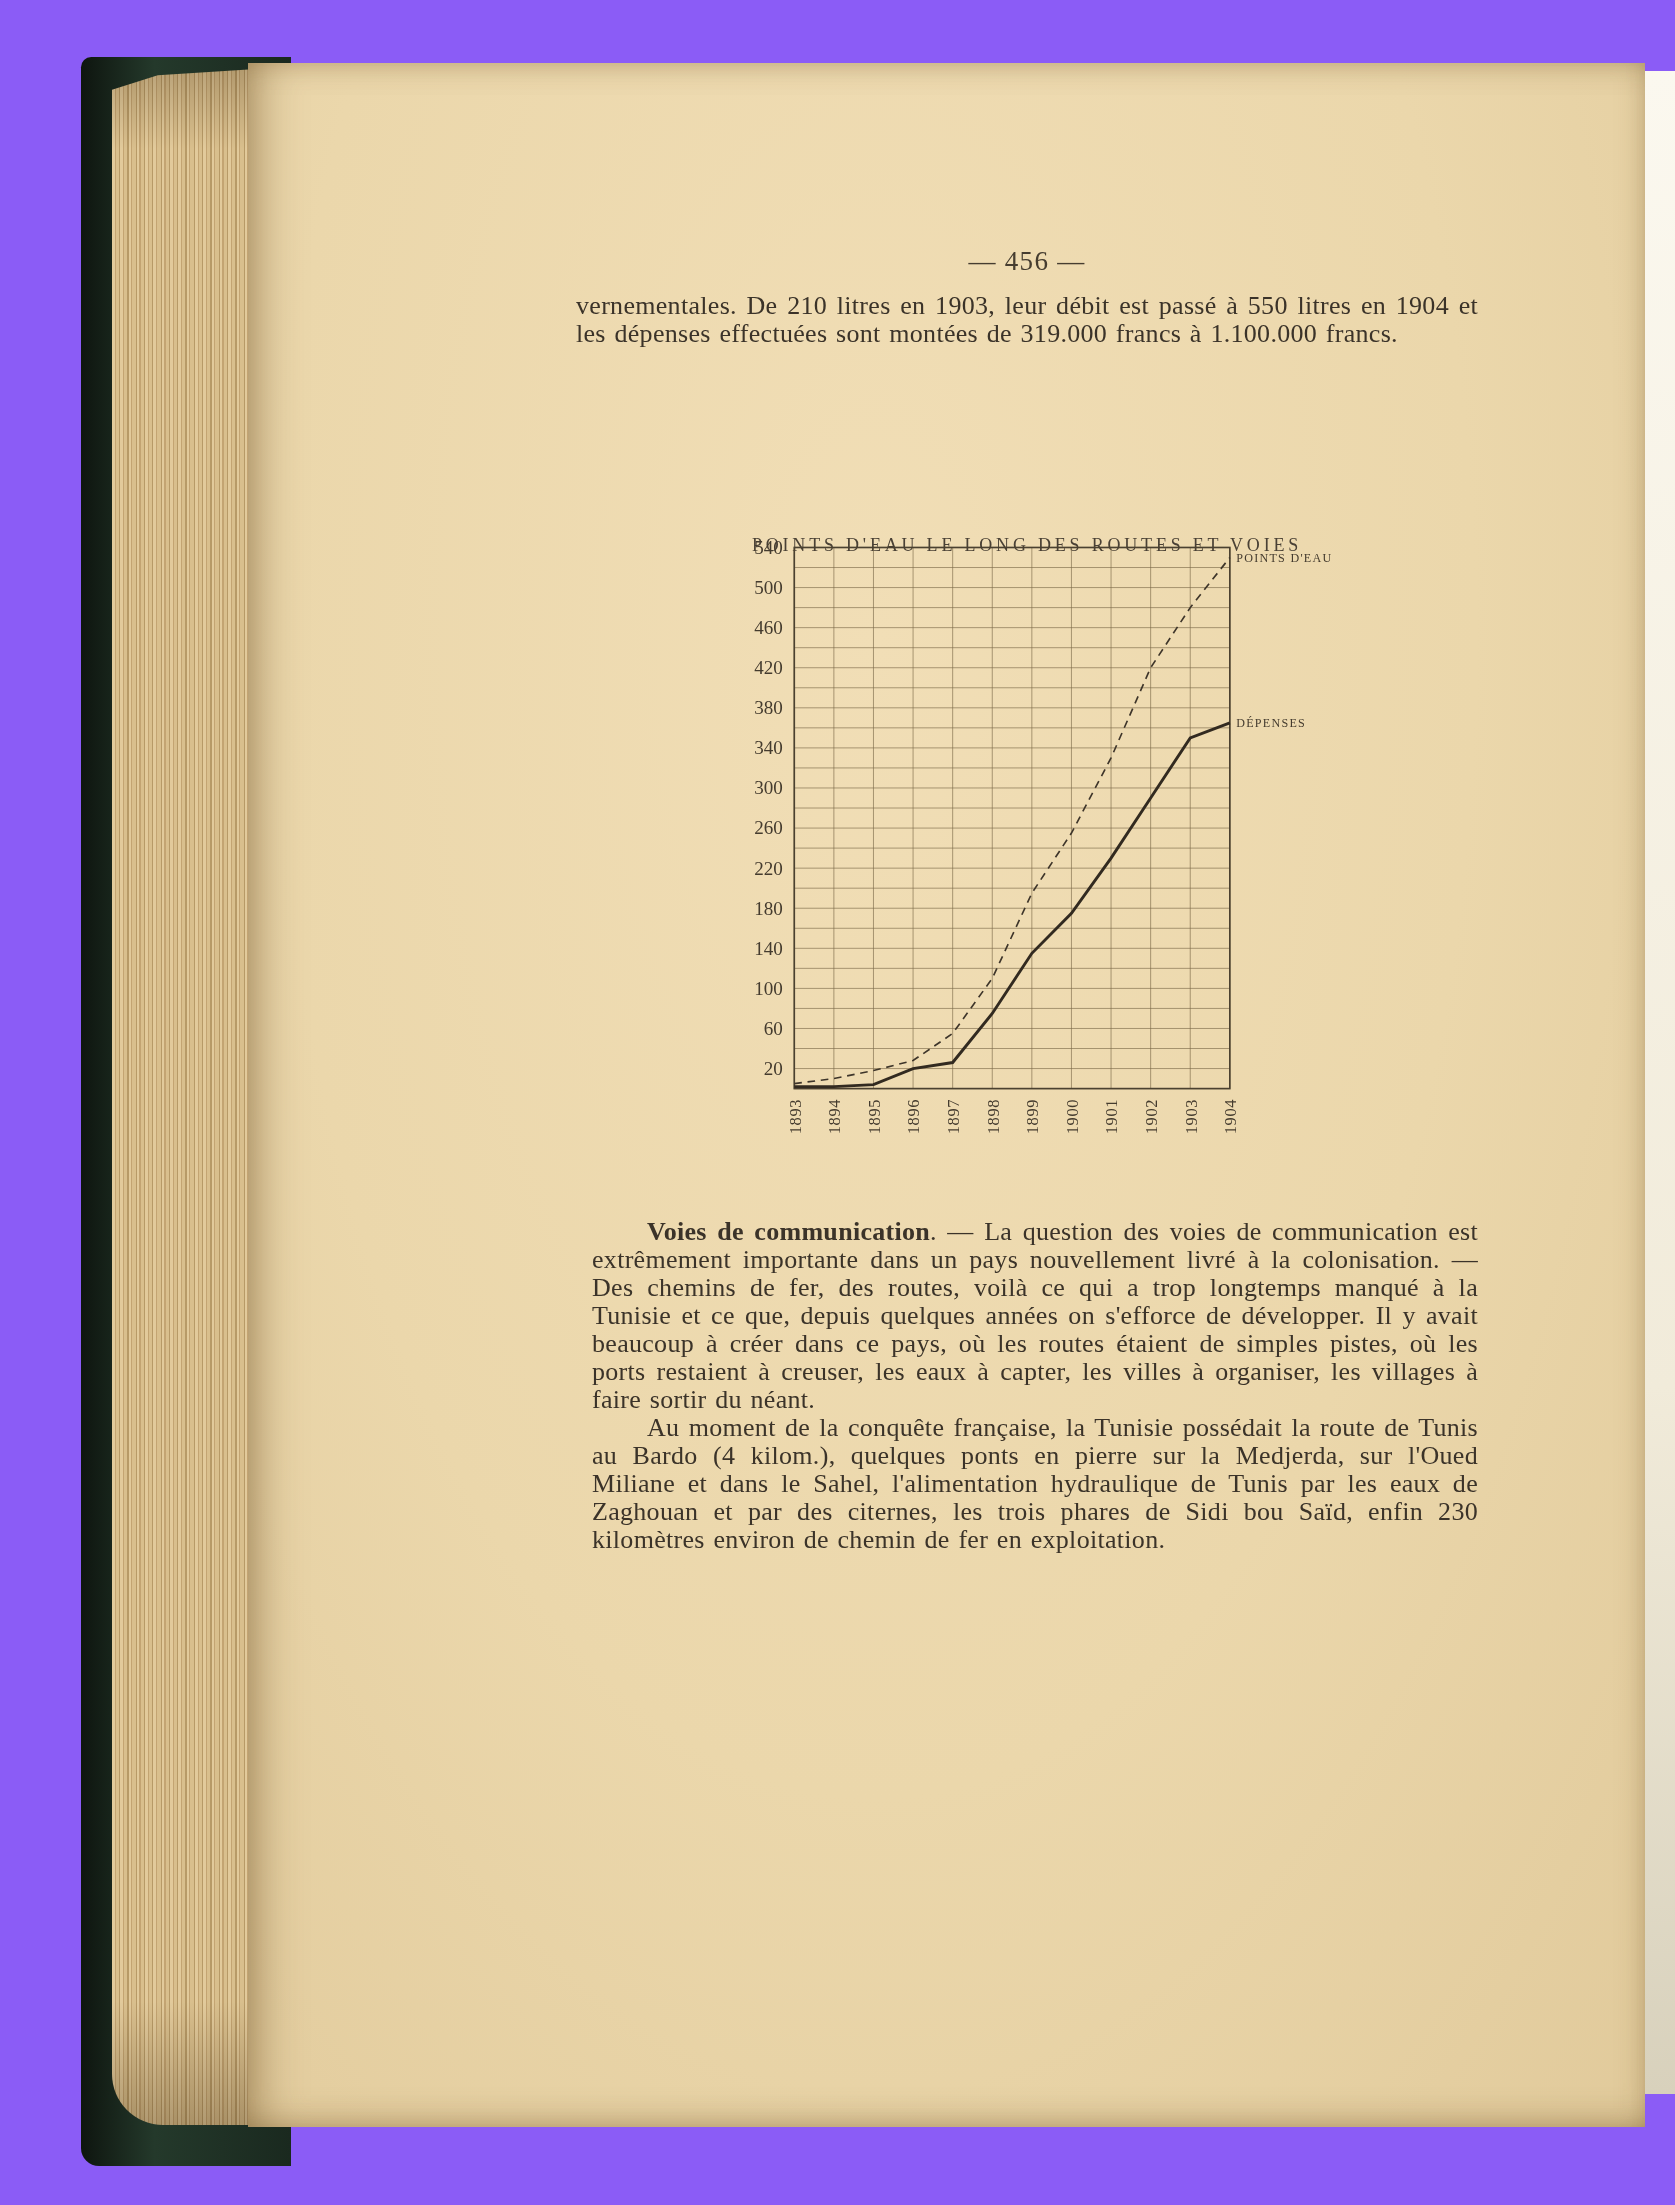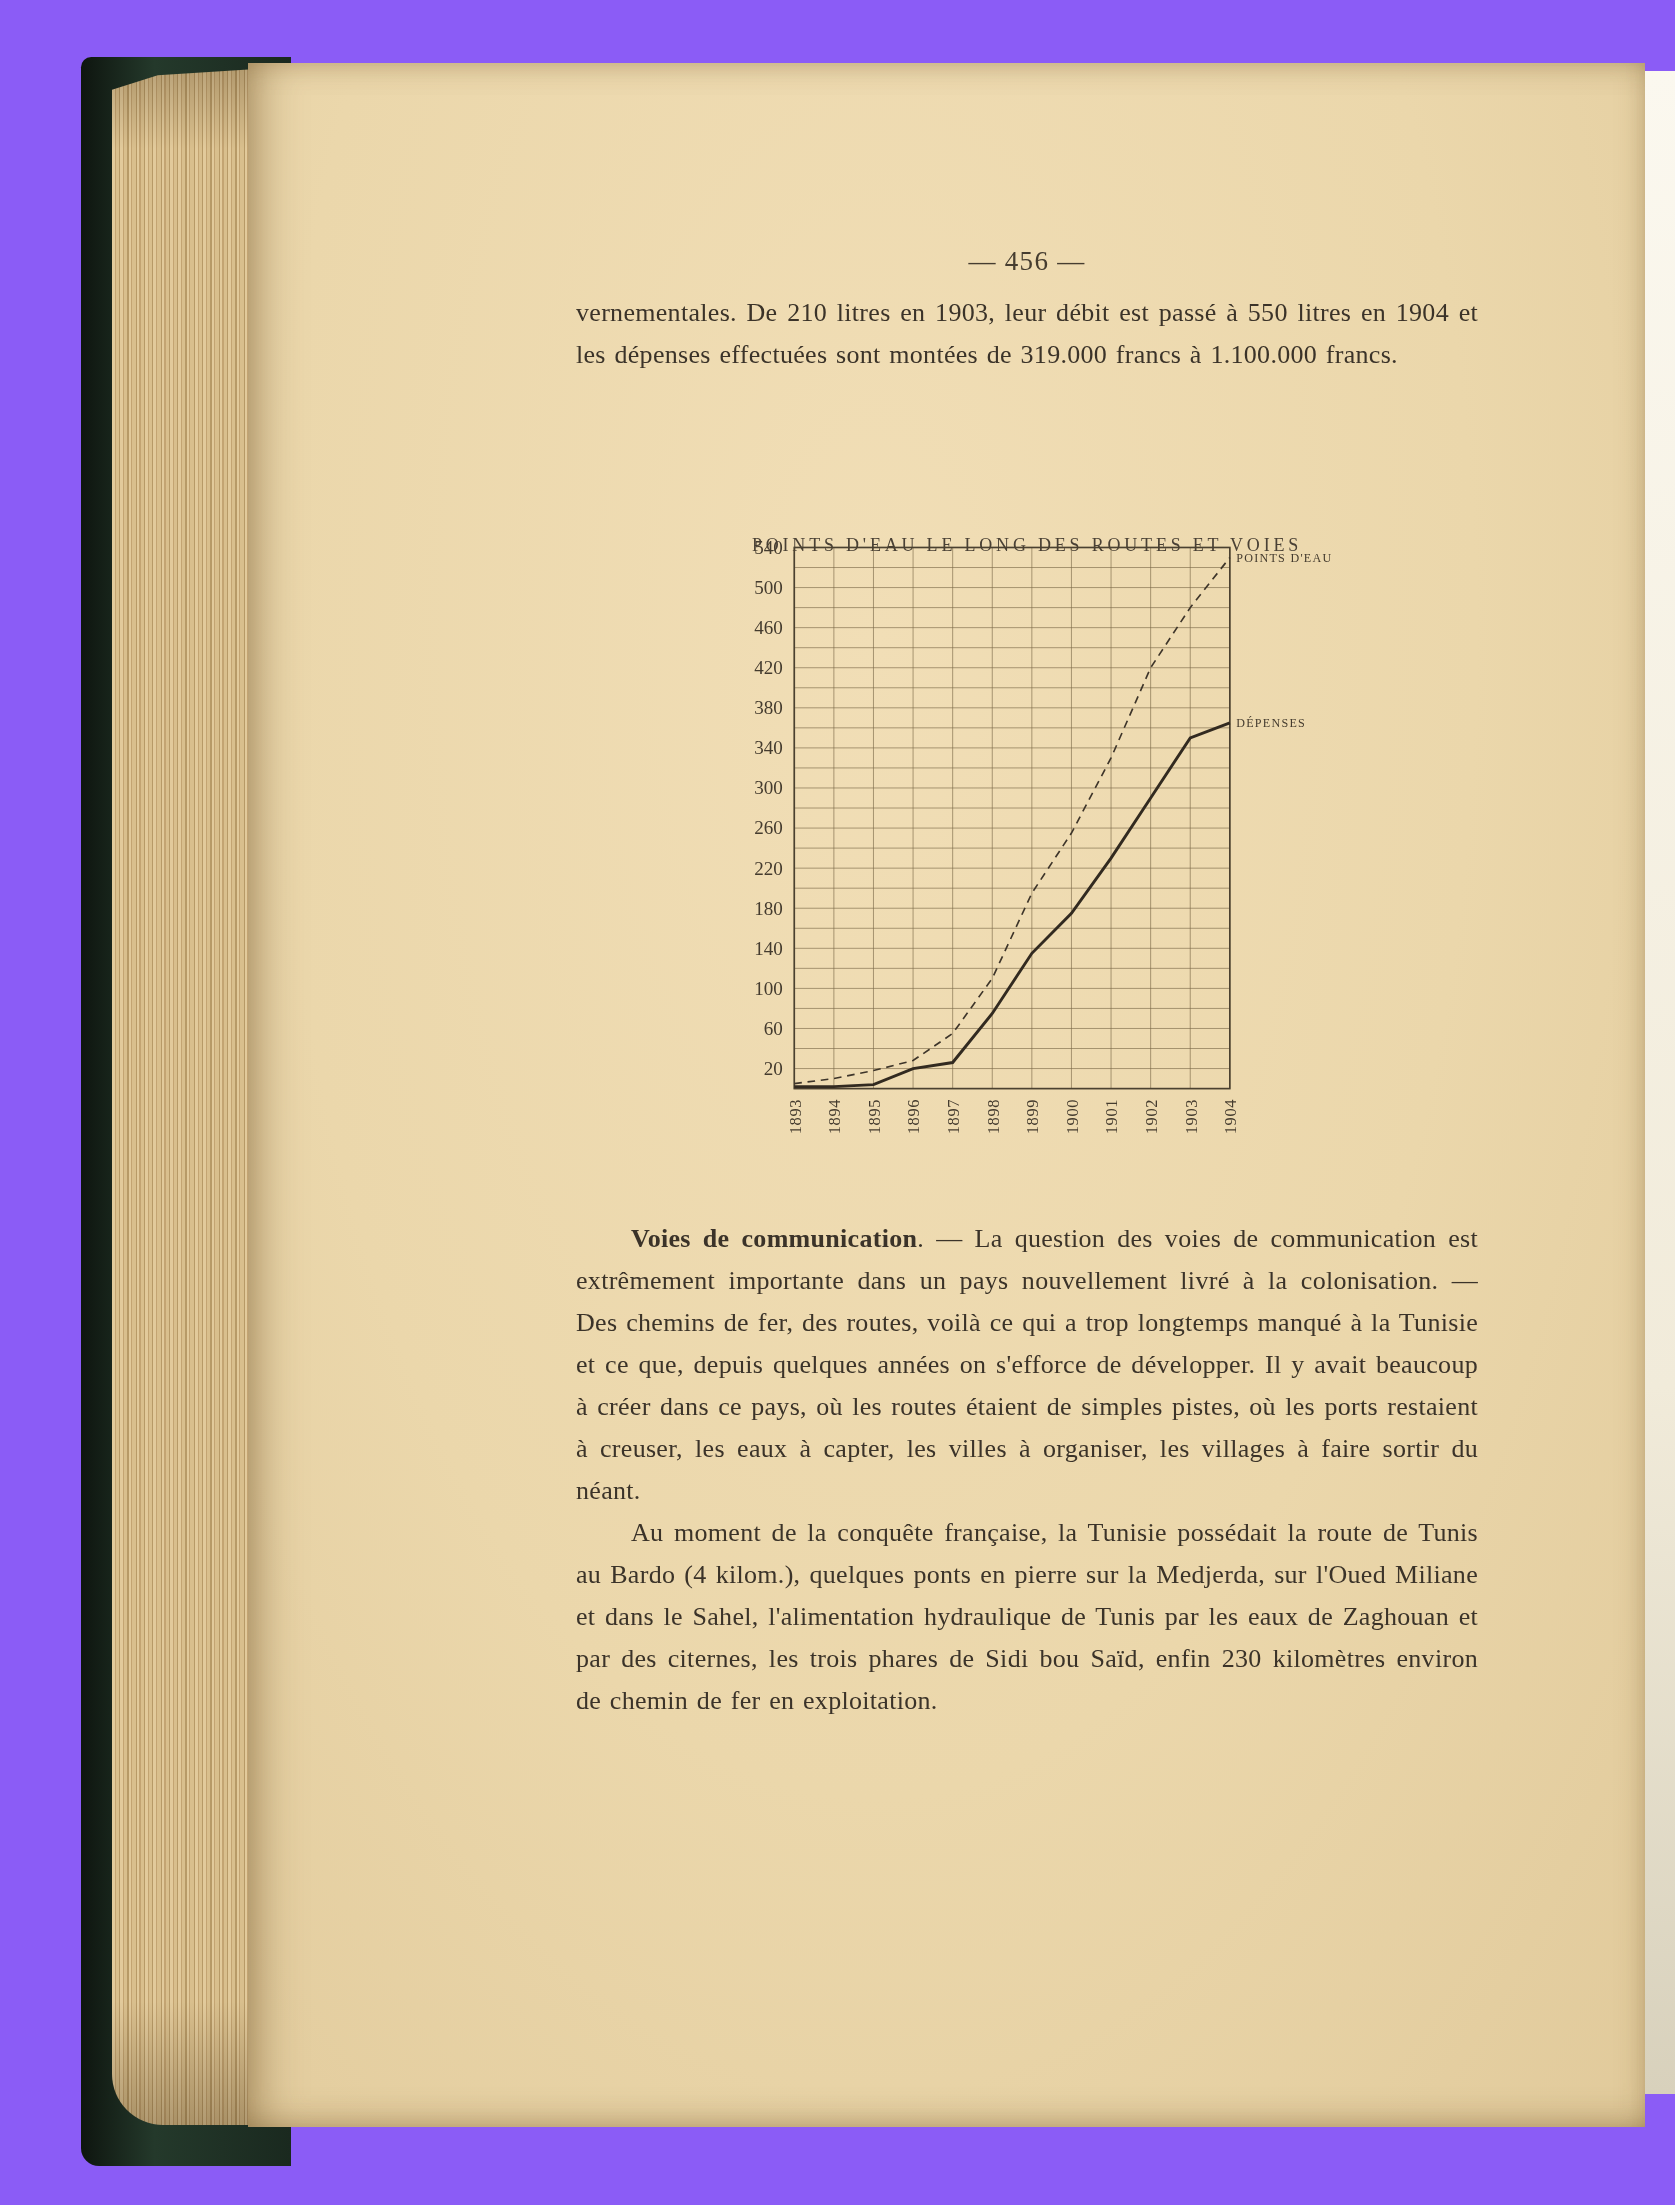--- a/index.html
+++ b/index.html
@@ -35,39 +35,39 @@
   
   .edge-white{
     position:absolute;left:1645px;top:71px;width:30px;height:2023px;
     background:linear-gradient(180deg,#fbf8ef 0%,#f1ebda 65%,#d8d1bc 100%);
   }
   .page-number{
     position:absolute;left:328px;top:183px;width:902px;text-align:center;
     font-size:27px;letter-spacing:1.3px;color:#463d30;
   }
   .para{
-    font-size:26px;line-height:42px;color:#3b3329;text-align:justify;
+    font-size:26px;line-height:28px;color:#3b3329;text-align:justify;
     margin:0;word-spacing:1.9px;letter-spacing:0.3px;
   }
   .para-top{position:absolute;left:328px;top:229px;width:902px;}
   .chart-title{
     position:absolute;left:328px;top:472px;width:902px;text-align:center;
     font-size:18px;letter-spacing:3.8px;color:#4a4135;
   }
   .chart-svg{position:absolute;left:442px;top:464px;width:674px;height:687px;}
   .chart-svg text{fill:#443b2e;font-family:"Liberation Serif",serif;}
   .chart-svg .ylab{font-size:30px;}
   .chart-svg .xlab{font-size:26px;letter-spacing:1px;}
   .chart-svg .serieslab{font-size:19px;letter-spacing:2px;}
   .chart-svg .grid{stroke:#7c6a49;stroke-width:1.4;opacity:.72;}
   .chart-svg .frame{stroke:#4b4130;stroke-width:2.6;fill:none;}
   .chart-svg .dashed{fill:none;stroke:#3e352a;stroke-width:2.6;stroke-dasharray:12 9;}
   .chart-svg .solid{fill:none;stroke:#322a20;stroke-width:4.6;}
   .text-block{position:absolute;left:328px;top:1155px;width:902px;}
-  .text-block p{text-indent:55px;}
+  .text-block p{text-indent:55px;margin-left:16px;}
   .lead{font-weight:bold;}
 </style>
 </head>
 <body>
 
 <div class="stage">
 
   <div class="cover"></div>
   <div class="page-stack"></div>
 

